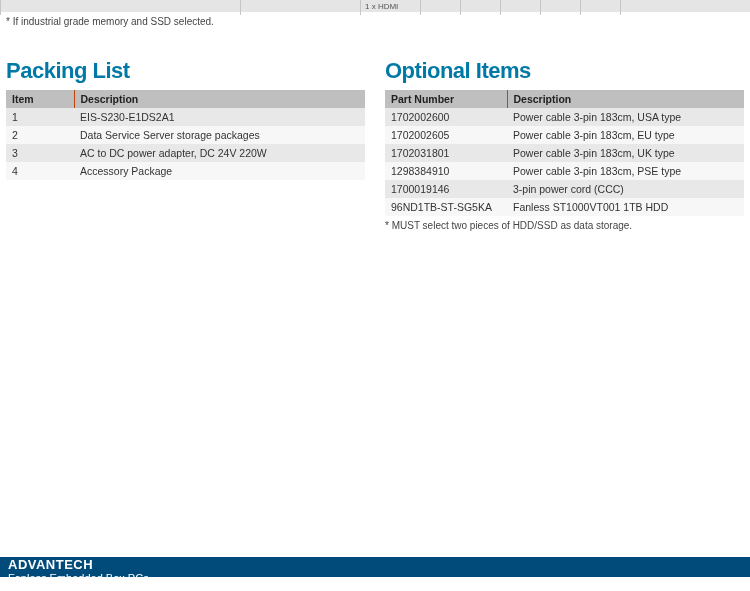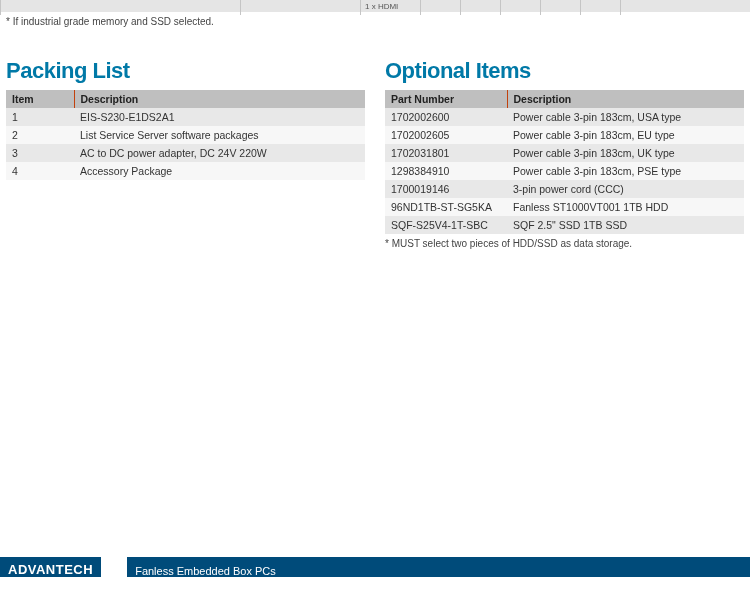--- a/index.html
+++ b/index.html
@@ -61,23 +61,24 @@
   }
   .footer {
     position: absolute;
     bottom: 14px;
     left: 0; right: 0;
   }
   .footer-bar {
     background: #004b7a;
     height: 20px;
     display: flex;
-    align-items: flex-end;
+    align-items: flex-start;
     color: #fff;
     font-size: 11px;
+    flex-direction: column;
   }
   .footer-brand {
     font-family: Arial, Helvetica, sans-serif;
     font-weight: bold;
     font-size: 13px;
     padding: 0 8px;
     letter-spacing: 0.5px;
   }
   .footer-sep {
     width: 26px; height: 20px;
@@ -132,21 +133,21 @@
           <th>Description</th>
         </tr>
       </thead>
       <tbody>
         <tr>
           <td>1</td>
           <td>EIS-S230-E1DS2A1</td>
         </tr>
         <tr>
           <td>2</td>
-          <td>List Service Server software packages</td>
+          <td>Data Service Server storage packages</td>
         </tr>
         <tr>
           <td>3</td>
           <td>AC to DC power adapter, DC 24V 220W</td>
         </tr>
         <tr>
           <td>4</td>
           <td>Accessory Package</td>
         </tr>
       </tbody>
@@ -179,24 +180,20 @@
           <td>1298384910</td>
           <td>Power cable 3-pin 183cm, PSE type</td>
         </tr>
         <tr>
           <td>1700019146</td>
           <td>3-pin power cord (CCC)</td>
         </tr>
         <tr>
           <td>96ND1TB-ST-SG5KA</td>
           <td>Fanless ST1000VT001 1TB HDD</td>
-        </tr>
-        <tr>
-          <td>SQF-S25V4-1T-SBC</td>
-          <td>SQF 2.5" SSD 1TB SSD</td>
         </tr>
       </tbody>
     </table>
     <div class="footnote">* MUST select two pieces of HDD/SSD as data storage.</div>
   </div>
 </div>
 
 <div class="footer">
   <div class="footer-bar">
     <span class="footer-brand">ADVANTECH</span>

